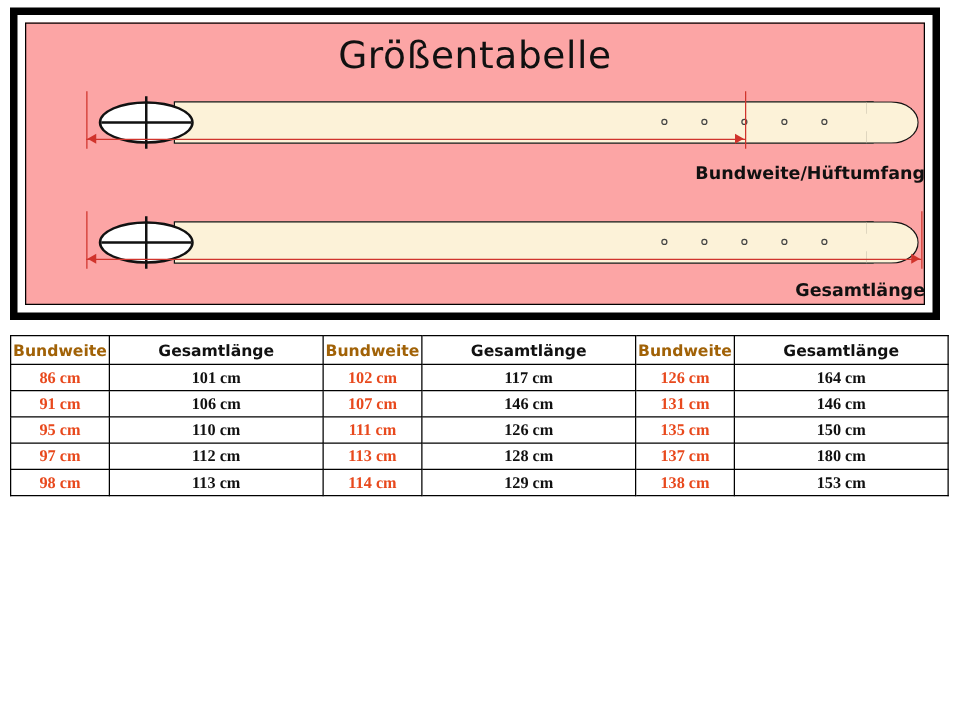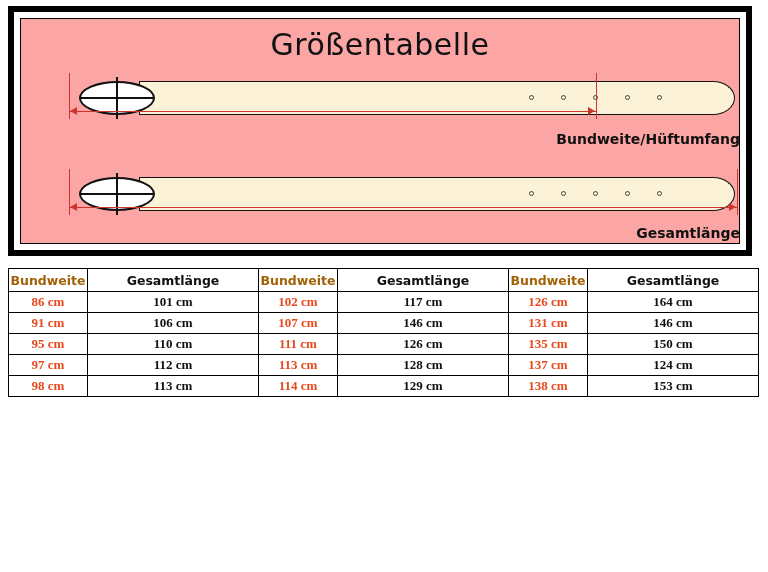--- a/index.html
+++ b/index.html
@@ -248,21 +248,21 @@
           <td class="col-ges w-ges">126 cm</td>
           <td class="col-bund w-bund">135 cm</td>
           <td class="col-ges w-ges">150 cm</td>
         </tr>
         <tr>
           <td class="col-bund w-bund">97 cm</td>
           <td class="col-ges w-ges">112 cm</td>
           <td class="col-bund w-bund">113 cm</td>
           <td class="col-ges w-ges">128 cm</td>
           <td class="col-bund w-bund">137 cm</td>
-          <td class="col-ges w-ges">124 cm</td>
+          <td class="col-ges w-ges">180 cm</td>
         </tr>
         <tr>
           <td class="col-bund w-bund">98 cm</td>
           <td class="col-ges w-ges">113 cm</td>
           <td class="col-bund w-bund">114 cm</td>
           <td class="col-ges w-ges">129 cm</td>
           <td class="col-bund w-bund">138 cm</td>
           <td class="col-ges w-ges">153 cm</td>
         </tr>
       </tbody>

